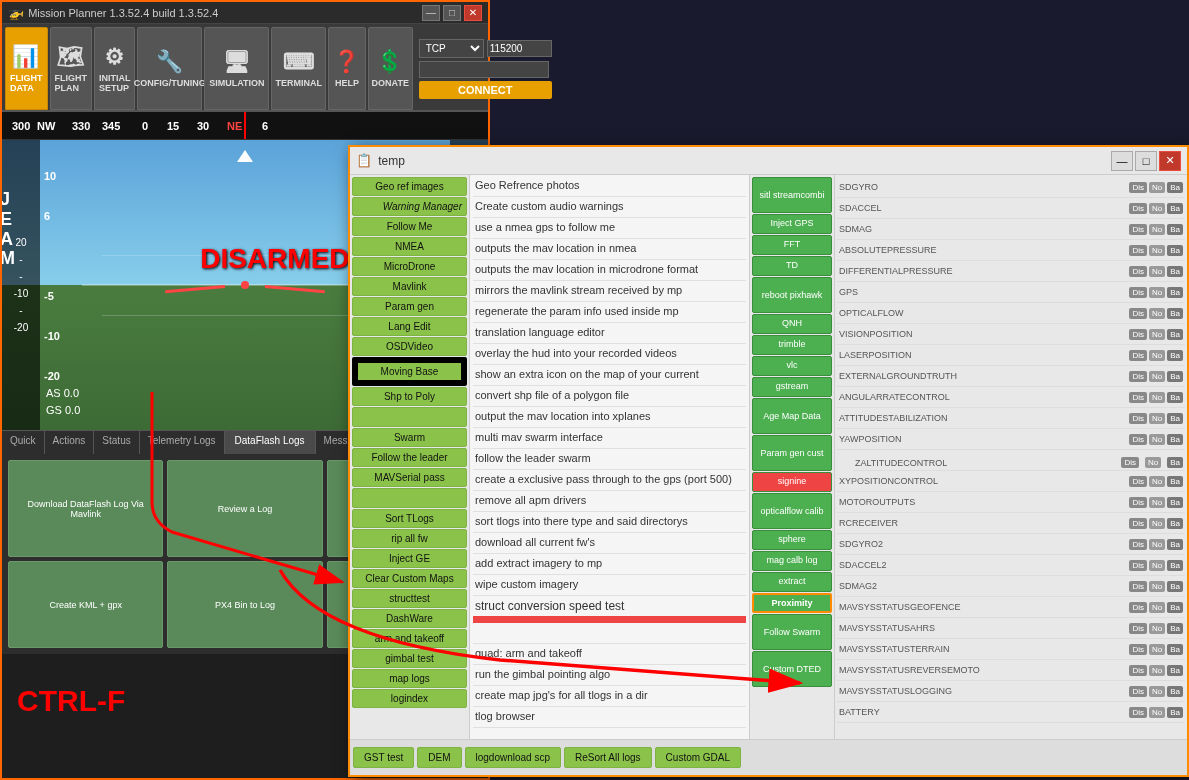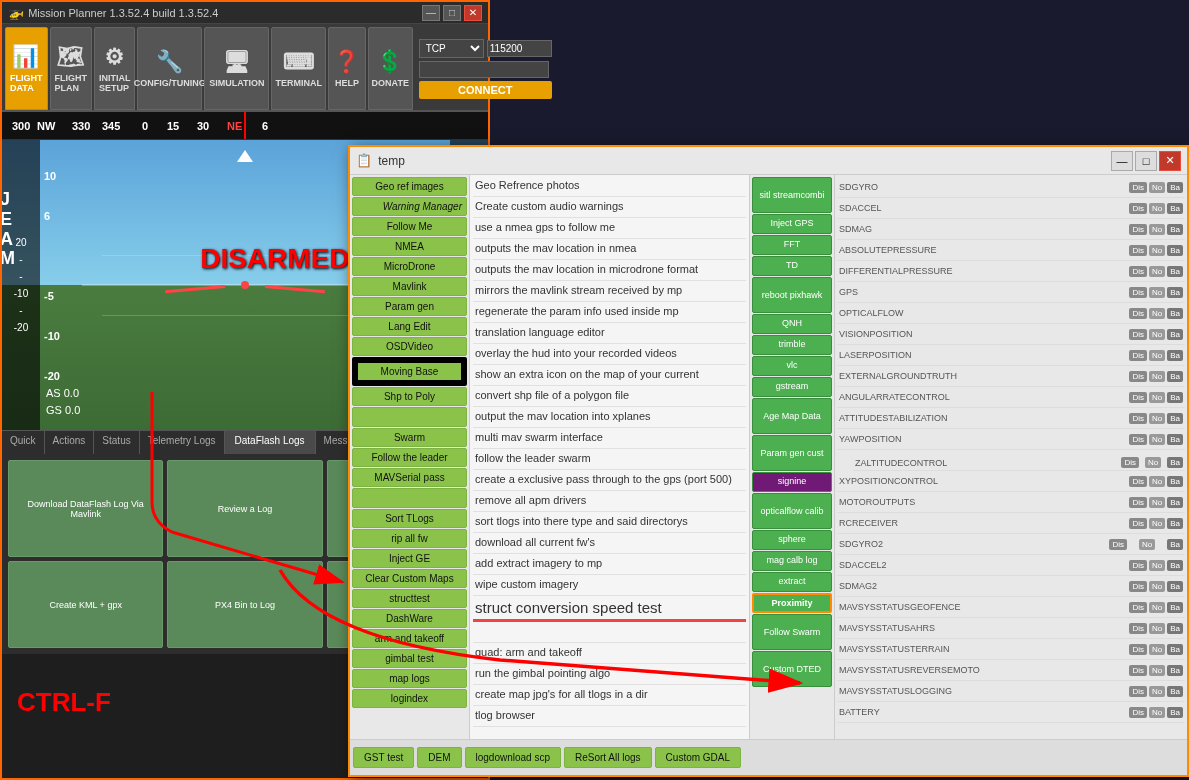--- a/index.html
+++ b/index.html
@@ -159,21 +159,21 @@
 
   <div style="background:#2d2d2d;padding:6px;display:grid;grid-template-columns:1fr 1fr 1fr;gap:4px;height:200px;overflow:hidden;">
     <div style="background:#5a8a5a;color:white;border:1px solid #6a9a6a;padding:6px 4px;font-size:9px;cursor:pointer;text-align:center;border-radius:2px;display:flex;align-items:center;justify-content:center;">Download DataFlash Log Via Mavlink</div>
     <div style="background:#5a8a5a;color:white;border:1px solid #6a9a6a;padding:6px 4px;font-size:9px;cursor:pointer;text-align:center;border-radius:2px;display:flex;align-items:center;justify-content:center;">Review a Log</div>
     <div style="background:#5a8a5a;color:white;border:1px solid #6a9a6a;padding:6px 4px;font-size:9px;cursor:pointer;text-align:center;border-radius:2px;display:flex;align-items:center;justify-content:center;">Auto Analysis</div>
     <div style="background:#5a8a5a;color:white;border:1px solid #6a9a6a;padding:6px 4px;font-size:9px;cursor:pointer;text-align:center;border-radius:2px;display:flex;align-items:center;justify-content:center;">Create KML + gpx</div>
     <div style="background:#5a8a5a;color:white;border:1px solid #6a9a6a;padding:6px 4px;font-size:9px;cursor:pointer;text-align:center;border-radius:2px;display:flex;align-items:center;justify-content:center;">PX4 Bin to Log</div>
     <div style="background:#5a8a5a;color:white;border:1px solid #6a9a6a;padding:6px 4px;font-size:9px;cursor:pointer;text-align:center;border-radius:2px;display:flex;align-items:center;justify-content:center;">Create Matlab File</div>
   </div>
 
-  <div style="position:absolute;bottom:60px;left:15px;color:red;font-size:26px;font-weight:bold;margin-top:20px;">CTRL-F</div>
+  <div style="position:absolute;bottom:60px;left:15px;color:red;font-size:30px;font-weight:bold;margin-top:20px;">CTRL-F</div>
 
   <svg style="position:absolute;top:380px;left:120px;width:250px;height:220px;pointer-events:none;" viewBox="0 0 250 220">
     <defs>
       <marker id="arrowhead" markerWidth="10" markerHeight="7" refX="9" refY="3.5" orient="auto">
         <polygon points="0 0, 10 3.5, 0 7" fill="red"></polygon>
       </marker>
     </defs>
     <path d="M 30 10 L 30 120 Q 30 140 50 150 L 220 200" stroke="red" stroke-width="3" fill="none" marker-end="url(#arrowhead)"></path>
   </svg>
 </div>
@@ -235,41 +235,41 @@
       <div style="padding:3px 2px;font-size:11px;color:#333;border-bottom:1px solid #e0e0e0;min-height:21px;">convert shp file of a polygon file</div>
       <div style="padding:3px 2px;font-size:11px;color:#333;border-bottom:1px solid #e0e0e0;min-height:21px;">output the mav location into xplanes</div>
       <div style="padding:3px 2px;font-size:11px;color:#333;border-bottom:1px solid #e0e0e0;min-height:21px;">multi mav swarm interface</div>
       <div style="padding:3px 2px;font-size:11px;color:#333;border-bottom:1px solid #e0e0e0;min-height:21px;">follow the leader swarm</div>
       <div style="padding:3px 2px;font-size:11px;color:#333;border-bottom:1px solid #e0e0e0;min-height:21px;">create a exclusive pass through to the gps (port 500)</div>
       <div style="padding:3px 2px;font-size:11px;color:#333;border-bottom:1px solid #e0e0e0;min-height:21px;">remove all apm drivers</div>
       <div style="padding:3px 2px;font-size:11px;color:#333;border-bottom:1px solid #e0e0e0;min-height:21px;">sort tlogs into there type and said directorys</div>
       <div style="padding:3px 2px;font-size:11px;color:#333;border-bottom:1px solid #e0e0e0;min-height:21px;">download all current fw's</div>
       <div style="padding:3px 2px;font-size:11px;color:#333;border-bottom:1px solid #e0e0e0;min-height:21px;">add extract imagery to mp</div>
       <div style="padding:3px 2px;font-size:11px;color:#333;border-bottom:1px solid #e0e0e0;min-height:21px;">wipe custom imagery</div>
-      <div style="padding:3px 2px;font-size:15px;color:#333;border-bottom:3px solid #ef4444;min-height:21px;">struct conversion speed test</div>
+      <div style="padding:3px 2px;font-size:12px;color:#333;border-bottom:7px solid #ef4444;min-height:21px;">struct conversion speed test</div>
       <div style="padding:3px 2px;font-size:11px;color:#333;border-bottom:1px solid #e0e0e0;min-height:21px;"></div>
       <div style="padding:3px 2px;font-size:11px;color:#333;border-bottom:1px solid #e0e0e0;min-height:21px;">quad: arm and takeoff</div>
       <div style="padding:3px 2px;font-size:11px;color:#333;border-bottom:1px solid #e0e0e0;min-height:21px;">run the gimbal pointing algo</div>
       <div style="padding:3px 2px;font-size:11px;color:#333;border-bottom:1px solid #e0e0e0;min-height:21px;">create map jpg's for all tlogs in a dir</div>
       <div style="padding:3px 2px;font-size:11px;color:#333;border-bottom:1px solid #e0e0e0;min-height:21px;">tlog browser</div>
     </div>
 
     <div style="width:85px;background:#e8e8e8;border-right:1px solid #ccc;overflow-y:auto;padding:2px;display:flex;flex-direction:column;gap:1px;">
       <div style="background:#4caf50;color:white;border:1px solid #388e3c;padding:3px 2px;font-size:9px;cursor:pointer;text-align:center;border-radius:2px;min-height:36px;display:flex;align-items:center;justify-content:center;">sitl streamcombi</div>
       <div style="background:#4caf50;color:white;border:1px solid #388e3c;padding:3px 2px;font-size:9px;cursor:pointer;text-align:center;border-radius:2px;min-height:20px;">Inject GPS</div>
       <div style="background:#4caf50;color:white;border:1px solid #388e3c;padding:3px 2px;font-size:9px;cursor:pointer;text-align:center;border-radius:2px;min-height:20px;">FFT</div>
       <div style="background:#4caf50;color:white;border:1px solid #388e3c;padding:3px 2px;font-size:9px;cursor:pointer;text-align:center;border-radius:2px;min-height:20px;">TD</div>
       <div style="background:#4caf50;color:white;border:1px solid #388e3c;padding:3px 2px;font-size:9px;cursor:pointer;text-align:center;border-radius:2px;min-height:36px;display:flex;align-items:center;justify-content:center;">reboot pixhawk</div>
       <div style="background:#4caf50;color:white;border:1px solid #388e3c;padding:3px 2px;font-size:9px;cursor:pointer;text-align:center;border-radius:2px;min-height:20px;">QNH</div>
       <div style="background:#4caf50;color:white;border:1px solid #388e3c;padding:3px 2px;font-size:9px;cursor:pointer;text-align:center;border-radius:2px;min-height:20px;">trimble</div>
       <div style="background:#4caf50;color:white;border:1px solid #388e3c;padding:3px 2px;font-size:9px;cursor:pointer;text-align:center;border-radius:2px;min-height:20px;">vlc</div>
       <div style="background:#4caf50;color:white;border:1px solid #388e3c;padding:3px 2px;font-size:9px;cursor:pointer;text-align:center;border-radius:2px;min-height:20px;">gstream</div>
       <div style="background:#4caf50;color:white;border:1px solid #388e3c;padding:3px 2px;font-size:9px;cursor:pointer;text-align:center;border-radius:2px;min-height:36px;display:flex;align-items:center;justify-content:center;">Age Map Data</div>
       <div style="background:#4caf50;color:white;border:1px solid #388e3c;padding:3px 2px;font-size:9px;cursor:pointer;text-align:center;border-radius:2px;min-height:36px;display:flex;align-items:center;justify-content:center;">Param gen cust</div>
-      <div style="background:#701a75;color:white;border:1px solid #388e3c;padding:3px 2px;font-size:9px;cursor:pointer;text-align:center;border-radius:2px;min-height:20px;">signine</div>
+      <div style="background:#ef4444;color:white;border:1px solid #388e3c;padding:3px 2px;font-size:9px;cursor:pointer;text-align:center;border-radius:2px;min-height:20px;">signine</div>
       <div style="background:#4caf50;color:white;border:1px solid #388e3c;padding:3px 2px;font-size:9px;cursor:pointer;text-align:center;border-radius:2px;min-height:36px;display:flex;align-items:center;justify-content:center;">opticalflow calib</div>
       <div style="background:#4caf50;color:white;border:1px solid #388e3c;padding:3px 2px;font-size:9px;cursor:pointer;text-align:center;border-radius:2px;min-height:20px;">sphere</div>
       <div style="background:#4caf50;color:white;border:1px solid #388e3c;padding:3px 2px;font-size:9px;cursor:pointer;text-align:center;border-radius:2px;min-height:20px;">mag calb log</div>
       <div style="background:#4caf50;color:white;border:1px solid #388e3c;padding:3px 2px;font-size:9px;cursor:pointer;text-align:center;border-radius:2px;min-height:20px;">extract</div>
       <div style="background:#4caf50;color:white;border:2px solid #ff8c00;padding:3px 2px;font-size:9px;cursor:pointer;text-align:center;border-radius:2px;min-height:20px;font-weight:bold;">Proximity</div>
       <div style="background:#4caf50;color:white;border:1px solid #388e3c;padding:3px 2px;font-size:9px;cursor:pointer;text-align:center;border-radius:2px;min-height:36px;display:flex;align-items:center;justify-content:center;">Follow Swarm</div>
       <div style="background:#4caf50;color:white;border:1px solid #388e3c;padding:3px 2px;font-size:9px;cursor:pointer;text-align:center;border-radius:2px;min-height:36px;display:flex;align-items:center;justify-content:center;">Custom DTED</div>
     </div>
 
     <div style="flex:1;background:#e8e8e8;overflow-y:auto;padding:2px;">
@@ -368,21 +368,21 @@
         <span style="background:#888;color:white;font-size:8px;padding:1px 3px;border-radius:2px;">Dis</span>
         <span style="background:#999;color:white;font-size:8px;padding:1px 3px;border-radius:2px;">No</span>
         <span style="background:#777;color:white;font-size:8px;padding:1px 3px;border-radius:2px;">Ba</span>
       </div>
       <div style="display:flex;align-items:center;padding:2px;border-bottom:1px solid #ddd;min-height:21px;gap:2px;">
         <span style="flex:1;font-size:9px;color:#555;text-transform:uppercase;">RCRECEIVER</span>
         <span style="background:#888;color:white;font-size:8px;padding:1px 3px;border-radius:2px;">Dis</span>
         <span style="background:#999;color:white;font-size:8px;padding:1px 3px;border-radius:2px;">No</span>
         <span style="background:#777;color:white;font-size:8px;padding:1px 3px;border-radius:2px;">Ba</span>
       </div>
-      <div style="display:flex;align-items:center;padding:2px;border-bottom:1px solid #ddd;min-height:21px;gap:12px;">
+      <div style="display:flex;align-items:center;padding:2px;border-bottom:1px solid #ddd;min-height:21px;gap:2px;">
         <span style="flex:1;font-size:9px;color:#555;text-transform:uppercase;">SDGYRO2</span>
         <span style="background:#888;color:white;font-size:8px;padding:1px 3px;border-radius:2px;">Dis</span>
         <span style="background:#999;color:white;font-size:8px;padding:1px 3px;border-radius:2px;">No</span>
         <span style="background:#777;color:white;font-size:8px;padding:1px 3px;border-radius:2px;">Ba</span>
       </div>
       <div style="display:flex;align-items:center;padding:2px;border-bottom:1px solid #ddd;min-height:21px;gap:2px;">
         <span style="flex:1;font-size:9px;color:#555;text-transform:uppercase;">SDACCEL2</span>
         <span style="background:#888;color:white;font-size:8px;padding:1px 3px;border-radius:2px;">Dis</span>
         <span style="background:#999;color:white;font-size:8px;padding:1px 3px;border-radius:2px;">No</span>
         <span style="background:#777;color:white;font-size:8px;padding:1px 3px;border-radius:2px;">Ba</span>

